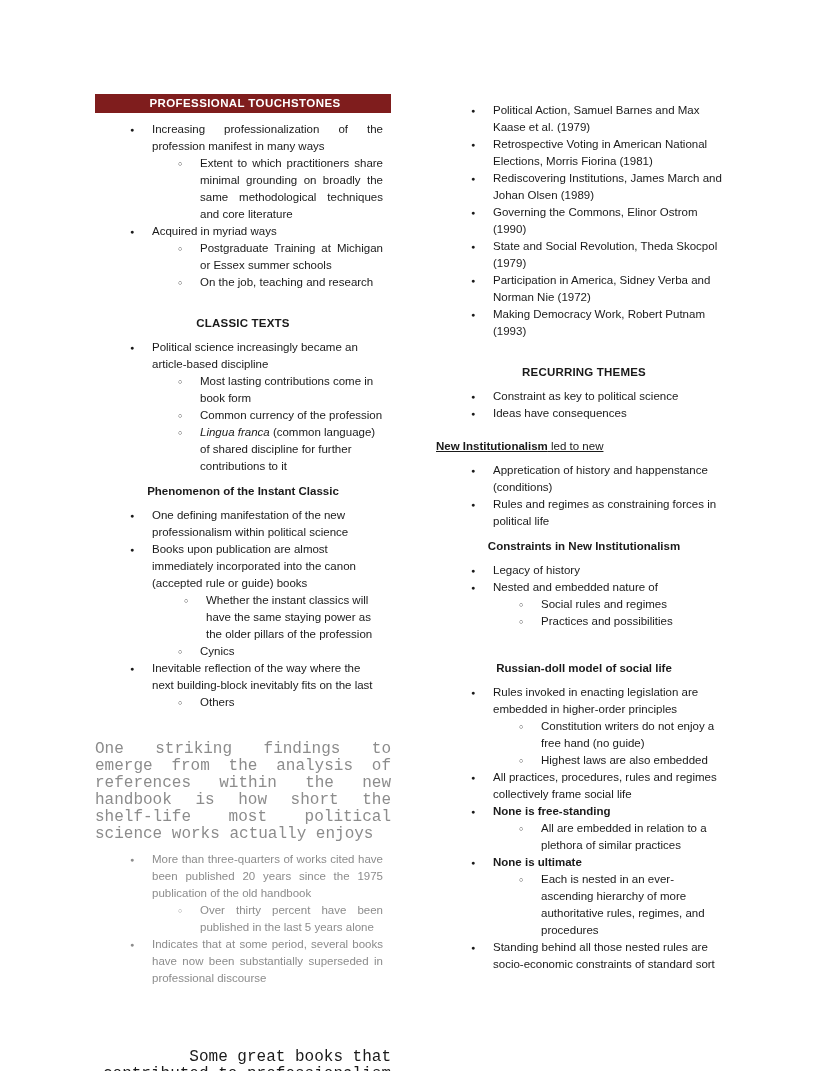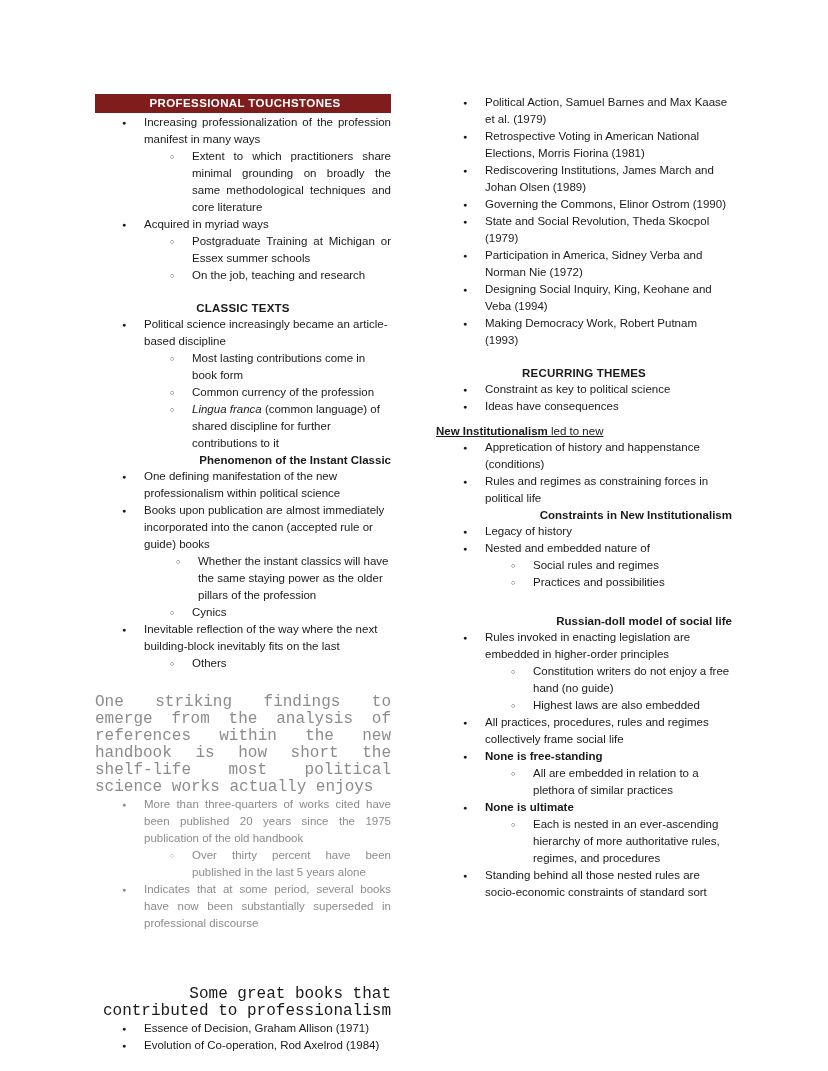--- a/index.html
+++ b/index.html
@@ -43,21 +43,21 @@
   }
   .center-head {
     text-align: center;
     font-size: 11.5px;
     font-weight: bold;
     letter-spacing: 0.2px;
     line-height: 16px;
     margin: 0;
   }
   .left-head {
-    text-align: right;
+    text-align: center;
     font-size: 11.5px;
     font-weight: bold;
     line-height: 16px;
     margin: 0;
   }
   .run-head {
     text-align: left;
     font-size: 11.5px;
     line-height: 16px;
     margin: 0;
@@ -69,21 +69,21 @@
     font-size: 16px;
     line-height: 17px;
     text-align: justify;
     margin: 0;
     font-family: Liberation Mono, monospace;
   }
   .para.plain { text-align: right; margin-top: 32px; }
 
   ul.lvl1, ul.lvl2 {
     list-style: none;
-    margin: 0;
+    margin: 8px;
     padding: 0;
   }
   li.b1, li.b2 {
     position: relative;
     font-size: 11.5px;
     line-height: 17px;
     margin: 0;
   }
   
   li.b1 {
@@ -198,21 +198,20 @@
 
   <div class="col col-right">
 
     <ul class="lvl1">
       <li class="b1">Political Action, Samuel Barnes and Max Kaase et al. (1979)</li>
       <li class="b1">Retrospective Voting in American National Elections, Morris Fiorina (1981)</li>
       <li class="b1">Rediscovering Institutions, James March and Johan Olsen (1989)</li>
       <li class="b1">Governing the Commons, Elinor Ostrom (1990)</li>
       <li class="b1">State and Social Revolution, Theda Skocpol (1979)</li>
       <li class="b1">Participation in America, Sidney Verba and Norman Nie (1972)</li>
-      <li class="b1">Designing Social Inquiry, King, Keohane and Veba (1994)</li>
       <li class="b1">Making Democracy Work, Robert Putnam (1993)</li>
     </ul>
 
     <div class="spacer-md"></div>
 
     <div class="center-head">RECURRING THEMES</div>
     <ul class="lvl1">
       <li class="b1">Constraint as key to political science</li>
       <li class="b1">Ideas have consequences</li>
     </ul>

